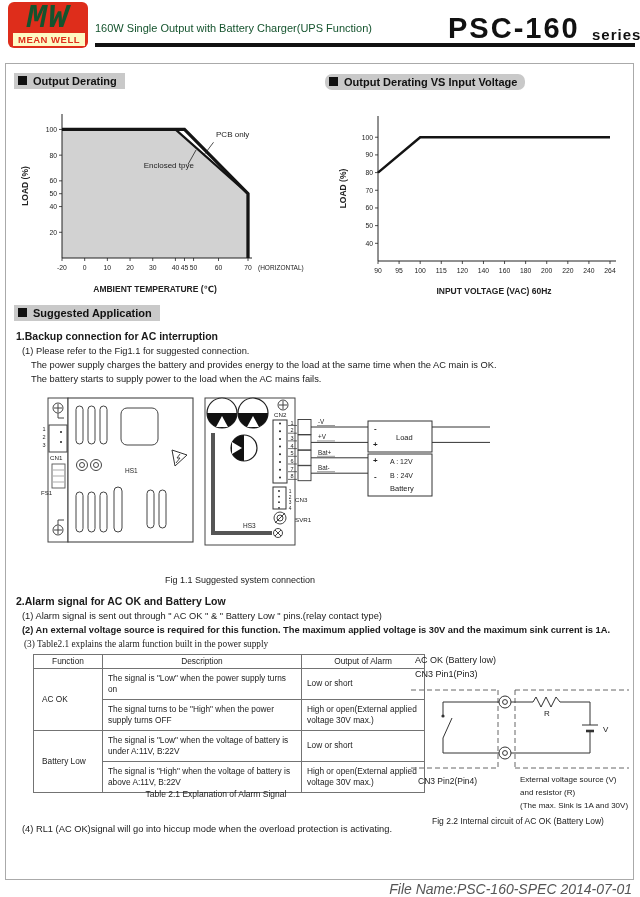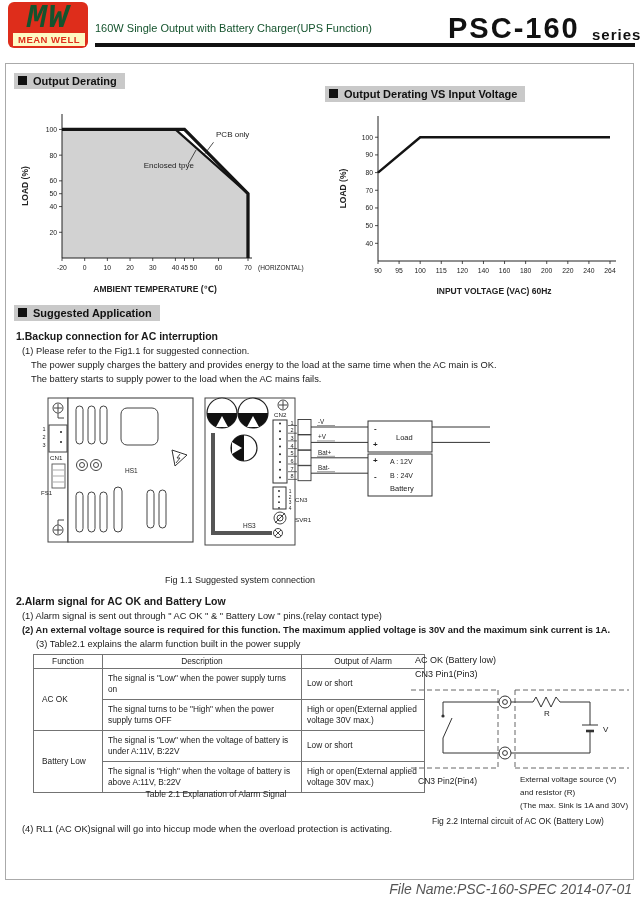--- a/index.html
+++ b/index.html
@@ -44,21 +44,21 @@
   <div class="abs page-title">160W Single Output with Battery Charger(UPS Function)</div>
   <div class="abs model">PSC-160</div>
   <div class="abs series">series</div>
   <div class="abs hrule"></div>
 
   <div class="abs content-box"></div>
 
   <div class="abs sec-hd" style="left:14px;top:73px;">
     <span class="bullet"></span><span>Output Derating</span>
   </div>
-  <div class="abs sec-hd" style="left:325px;top:86px;">
+  <div class="abs sec-hd" style="left:325px;top:74px;border-radius:7px;">
     <span class="bullet"></span><span>Output Derating VS Input Voltage</span>
   </div>
 
   <svg id="chart1" class="abs" style="left:18px;top:96px;" width="300" height="205" viewBox="0 0 300 205">
       <polygon points="44,33.428571428571416 157.41463414634143,33.428571428571416 230,97.71428571428571 230,162 44,162" fill="#d2d2d2" stroke="none"></polygon>
       <line x1="44" y1="18" x2="44" y2="162" stroke="#222" stroke-width="1"></line>
       <line x1="44" y1="162" x2="234" y2="162" stroke="#222" stroke-width="1"></line>
       <line x1="44" y1="162" x2="44" y2="165" stroke="#222" stroke-width="0.8"></line>
       <text x="44" y="174" font-size="6.8" text-anchor="middle">-20</text>
       <line x1="66.6829268292683" y1="162" x2="66.6829268292683" y2="165" stroke="#222" stroke-width="0.8"></line>
@@ -306,21 +306,21 @@
       <text x="350" y="86" font-size="7">B : 24V</text>
       <text x="350" y="99" font-size="7.5">Battery</text>
       <text x="255" y="110" font-size="6.2">CN3</text>
       <text x="255" y="130" font-size="6.2">SVR1</text>
     </svg>
   <div class="abs t9 cap" style="left:80px;top:575px;width:320px;">Fig 1.1 Suggested system connection</div>
 
   <div class="abs b t10" style="left:16px;top:595px;">2.Alarm signal for AC OK and Battery Low</div>
   <div class="abs t93" style="left:22px;top:611px;">(1) Alarm signal is sent out through " AC OK " &amp; " Battery Low " pins.(relay contact type)</div>
   <div class="abs t93" style="left:22px;top:625px;font-weight:bold;">(2) An external voltage source is required for this function. The maximum applied voltage is 30V and the maximum sink current is 1A.</div>
-  <div class="abs t93" style="left:36px;top:639px;">(3) Table2.1 explains the alarm function built in the power supply</div>
+  <div class="abs t93" style="left:24px;top:639px;font-family:Liberation Serif, serif;">(3) Table2.1 explains the alarm function built in the power supply</div>
 
   <table class="alarm abs" id="alarm-table" style="left:33px;top:654px;">
     <thead>
       <tr>
         <th style="width:60px;">Function</th>
         <th style="width:190px;">Description</th>
         <th style="width:114px;">Output of Alarm</th>
       </tr>
     </thead>
     <tbody>

